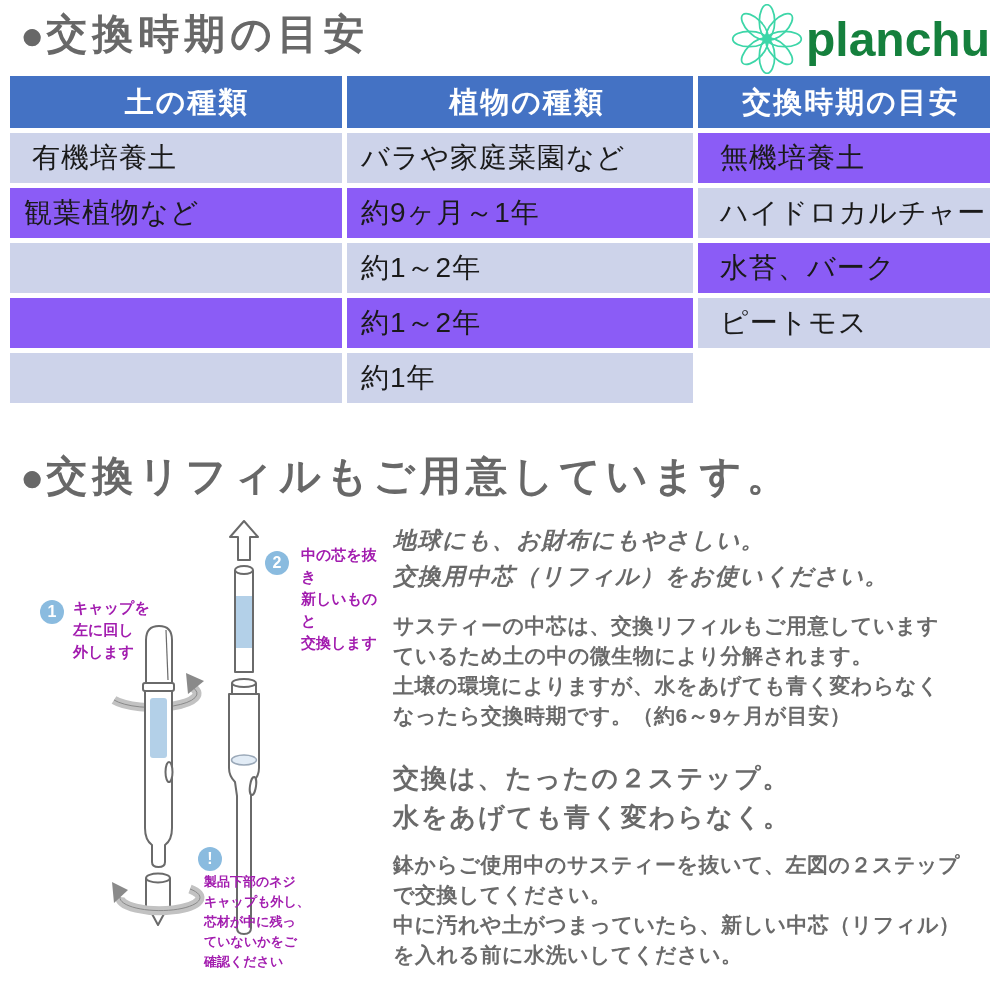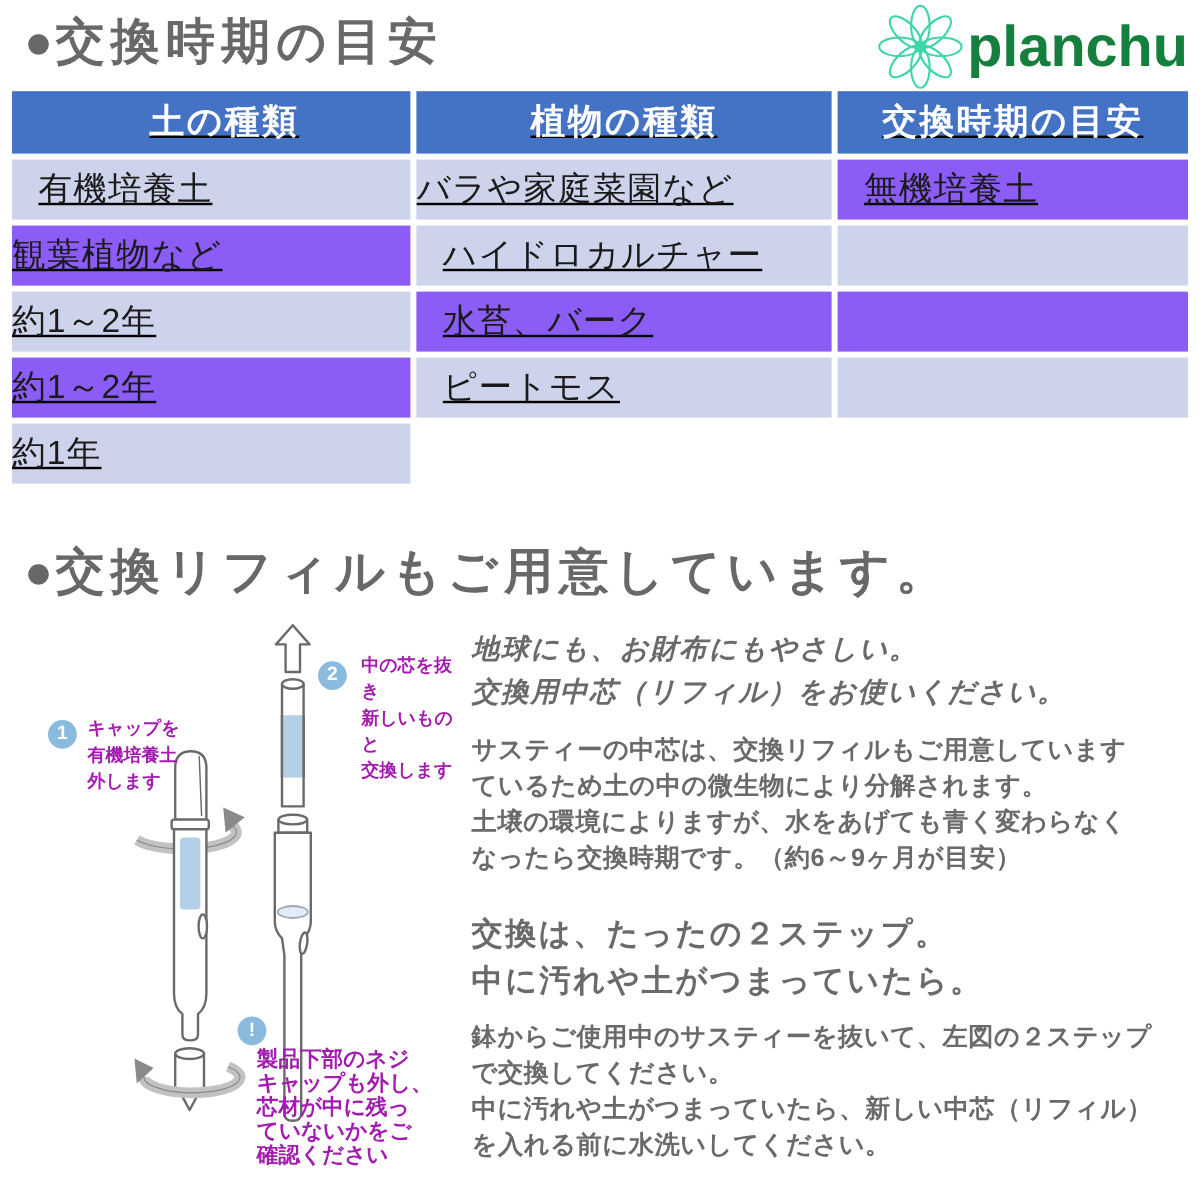--- a/index.html
+++ b/index.html
@@ -19,49 +19,49 @@
   .bullet{font-size:40px;line-height:1;margin-right:2px;}
   .heading-text{font-size:41px;letter-spacing:5px;line-height:1.3;}
 
   
   .logo{position:absolute;top:4px;right:10px;display:flex;align-items:center;}
   .brand{font-size:48px;font-weight:bold;color:#15803d;letter-spacing:0px;margin-left:2px;}
 
   
   .table{
     position:absolute;left:10px;top:76px;width:872px;
-    display:grid;grid-template-columns:332px 346px 292px;gap:5px;text-decoration:underline;
+    display:grid;grid-template-columns:332px 346px 292px;gap:5px;
   }
   .cell{white-space:nowrap;overflow:hidden;}
   .cell.head{
     background:#4472c4;color:#ffffff;font-weight:bold;font-size:29px;
     height:52px;line-height:52px;text-align:center;letter-spacing:2px;
   }
   .cell.body{font-size:28px;color:#1a1a1a;height:50px;line-height:50px;letter-spacing:1px;}
   .cell.dark{background:#cdd3ea;}
   .cell.light{background:#8b5cf6;}
   .cell.col0{padding-left:22px;}
-  .cell.col1,.cell.col2{}
+  .cell.col1,.cell.col2{padding-left:14px;}
 
   
   .diagram{position:absolute;left:20px;top:520px;width:372px;height:476px;}
   .diagram svg{position:absolute;left:0;top:0;}
   .num-circle{
     position:absolute;border-radius:50%;background:#8abbdf;color:#ffffff;
     font-weight:bold;text-align:center;
   }
   #step1-circle{left:20px;top:80px;width:24px;height:24px;font-size:16px;line-height:24px;}
   #step2-circle{left:245px;top:31px;width:24px;height:24px;font-size:16px;line-height:24px;}
   #warn-circle{left:178px;top:327px;width:24px;height:24px;font-size:16px;line-height:24px;}
   .step-text{
     position:absolute;color:#a21caf;font-weight:bold;font-size:15px;line-height:22px;
   }
   #step1-text{left:53px;top:77px;}
   #step2-text{left:281px;top:24px;}
-  #warn-text{left:194px;top:352px;font-size:18px;line-height:20px;}
+  #warn-text{left:184px;top:352px;font-size:13px;line-height:20px;}
 
   
   .content{position:absolute;left:393px;top:522px;width:600px;color:#6a6a6a;}
   .lead{font-size:23px;font-weight:bold;line-height:36px;letter-spacing:1.5px;font-style:italic;}
   .para1{margin-top:17px;font-size:21px;font-weight:bold;line-height:30px;letter-spacing:0.5px;}
   .sub{margin-top:28px;font-size:26px;font-weight:bold;line-height:39px;letter-spacing:2px;}
   .para2{margin-top:13px;font-size:21px;font-weight:bold;line-height:30px;letter-spacing:0.5px;}
 </style>
 </head>
 <body>
@@ -89,20 +89,21 @@
 </div>
 
 <div class="table">
     <div class="cell head col0">土の種類</div>
     <div class="cell head col1">植物の種類</div>
     <div class="cell head col2">交換時期の目安</div>
     <div class="cell body col0 dark">有機培養土</div>
     <div class="cell body col1 dark">バラや家庭菜園など</div>
     <div class="cell body col0 light">無機培養土</div>
     <div class="cell body col1 light">観葉植物など</div>
+    <div class="cell body col2 light">約9ヶ月～1年</div>
     <div class="cell body col0 dark">ハイドロカルチャー</div>
     <div class="cell body col1 dark"></div>
     <div class="cell body col2 dark">約1～2年</div>
     <div class="cell body col0 light">水苔、バーク</div>
     <div class="cell body col1 light"></div>
     <div class="cell body col2 light">約1～2年</div>
     <div class="cell body col0 dark">ピートモス</div>
     <div class="cell body col1 dark"></div>
     <div class="cell body col2 dark">約1年</div>
   </div>
@@ -144,21 +145,21 @@
 
       <ellipse cx="224" cy="163" rx="12" ry="4"></ellipse>
       <path d="M212 163 L212 174 L236 174 L236 163" fill="none"></path>
       <path d="M209 174 L209 248 Q209 256 215 262 L217 276 L217 408 Q217 414 224 414 Q231 414 231 408 L231 276 L233 262 Q239 256 239 248 L239 174 Z"></path>
       <ellipse cx="224" cy="240" rx="12.5" ry="5" fill="#e2ecf6" stroke="#9aa8b8" stroke-width="1.5"></ellipse>
       <ellipse cx="233" cy="266" rx="3" ry="9" transform="rotate(8 233 266)"></ellipse>
     </g>
   </svg>
   <div id="step1-circle" class="num-circle">1</div>
   <div id="step1-text" class="step-text pre">キャップを
-有機培養土
+左に回し
 外します</div>
   <div id="step2-circle" class="num-circle">2</div>
   <div id="step2-text" class="step-text pre">中の芯を抜き
 新しいものと
 交換します</div>
   <div id="warn-circle" class="num-circle">!</div>
   <div id="warn-text" class="step-text pre">製品下部のネジ
 キャップも外し、
 芯材が中に残っ
 ていないかをご
@@ -166,18 +167,18 @@
 </div>
 
 <div class="content">
   <div class="lead pre">地球にも、お財布にもやさしい。
 交換用中芯（リフィル）をお使いください。</div>
   <div class="para1 pre">サスティーの中芯は、交換リフィルもご用意しています
 ているため土の中の微生物により分解されます。
 土壌の環境によりますが、水をあげても青く変わらなく
 なったら交換時期です。（約6～9ヶ月が目安）</div>
   <div class="sub pre">交換は、たったの２ステップ。
-中に汚れや土がつまっていたら。</div>
+水をあげても青く変わらなく。</div>
   <div class="para2 pre">鉢からご使用中のサスティーを抜いて、左図の２ステップ
 で交換してください。
 中に汚れや土がつまっていたら、新しい中芯（リフィル）
 を入れる前に水洗いしてください。</div>
 </div>
 
 </body></html>

